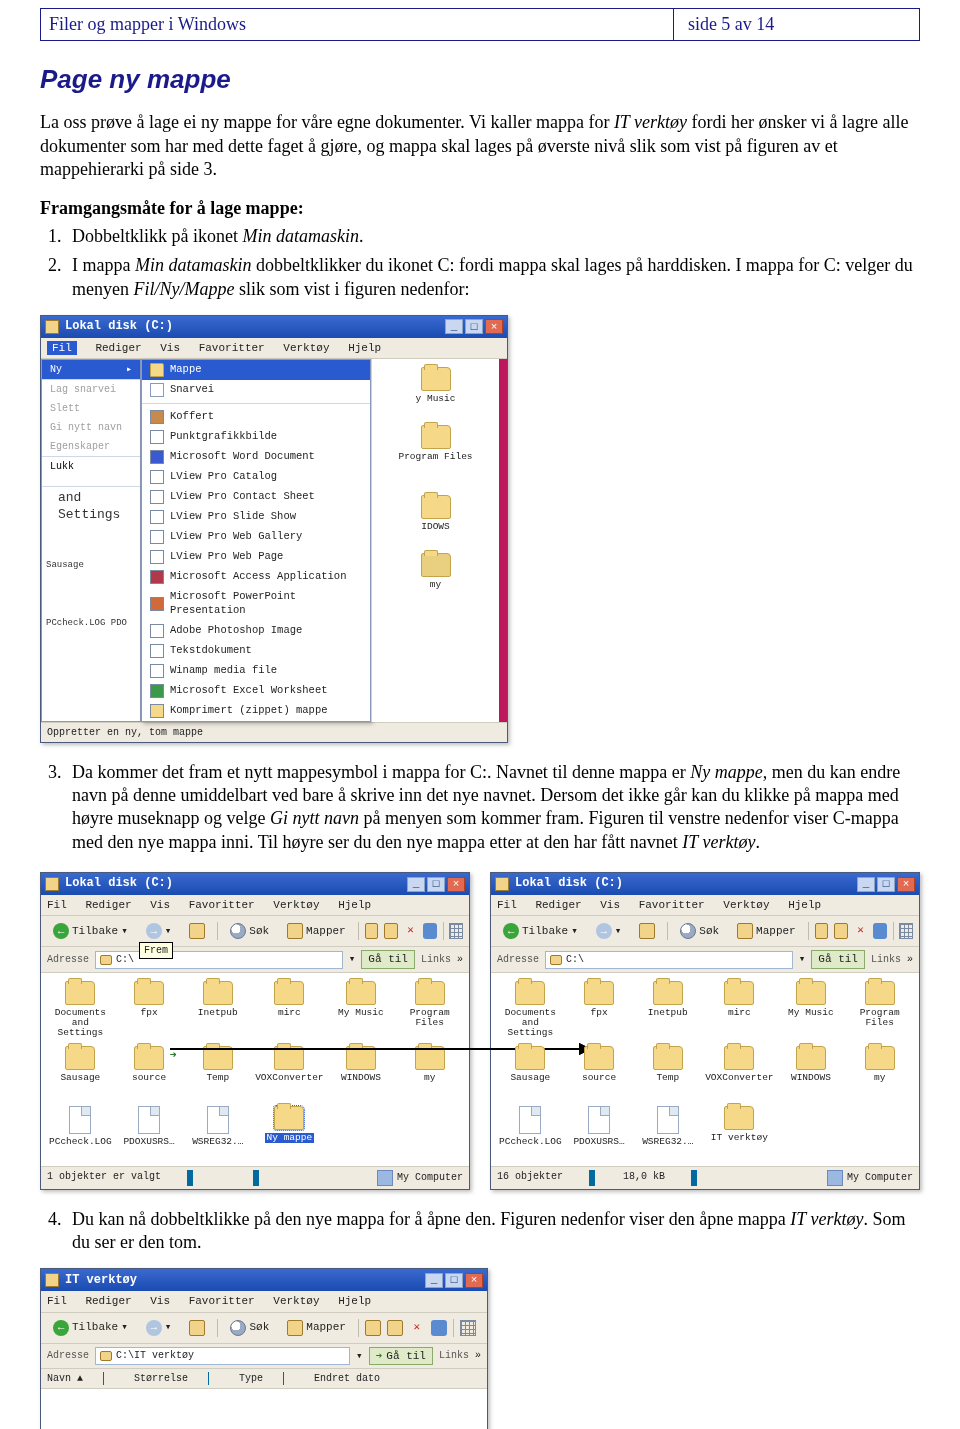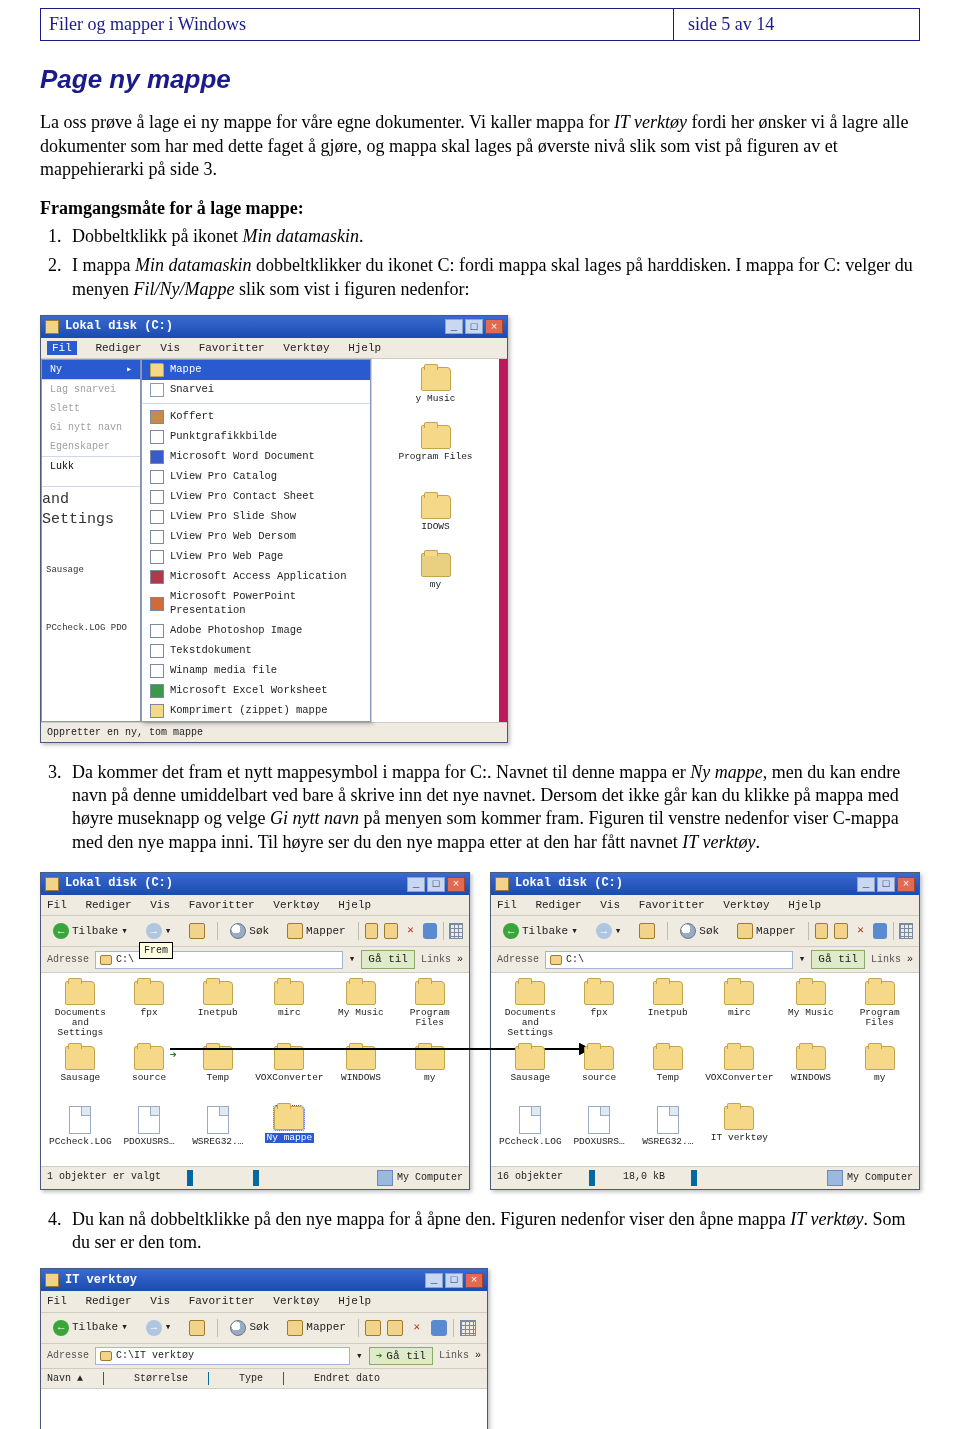--- a/index.html
+++ b/index.html
@@ -126,21 +126,21 @@
           <span>▸</span>
         </div>
       <div style="border-top:1px solid #d0d8e8;"></div>
       <div style="padding:3px 8px;color:#a0a0a0;">Lag snarvei</div>
       <div style="padding:3px 8px;color:#a0a0a0;">Slett</div>
       <div style="padding:3px 8px;color:#a0a0a0;">Gi nytt navn</div>
       <div style="padding:3px 8px;color:#a0a0a0;">Egenskaper</div>
       <div style="border-top:1px solid #d0d8e8;"></div>
       <div style="padding:3px 8px;">Lukk</div>
       <div style="border-top:1px solid #d0d8e8;margin-top:10px;"></div>
-      <div style="padding:3px 0;font-size:15px;color:#333;">and Settings</div>
+      <div style="padding:3px 16px;font-size:13px;color:#333;">and Settings</div>
       <div style="height:30px;"></div>
       <div style="padding:3px 4px;font-size:9px;color:#333;">Sausage</div>
       <div style="height:40px;"></div>
       <div style="padding:3px 4px;font-size:9px;color:#333;">PCcheck.LOG  PDO</div>
     </div>
     <div class="submenu-panel">
       <div class="row sel">
           <span class="ic folder"></span>
           <span>Mappe</span>
         </div>
@@ -168,21 +168,21 @@
       <div class="row">
           <span class="ic doc"></span>
           <span>LView Pro Contact Sheet</span>
         </div>
       <div class="row">
           <span class="ic doc"></span>
           <span>LView Pro Slide Show</span>
         </div>
       <div class="row">
           <span class="ic doc"></span>
-          <span>LView Pro Web Dersom</span>
+          <span>LView Pro Web Gallery</span>
         </div>
       <div class="row">
           <span class="ic doc"></span>
           <span>LView Pro Web Page</span>
         </div>
       <div class="row">
           <span class="ic doc" style="background:#b03a4a;"></span>
           <span>Microsoft Access Application</span>
         </div>
       <div class="row">

